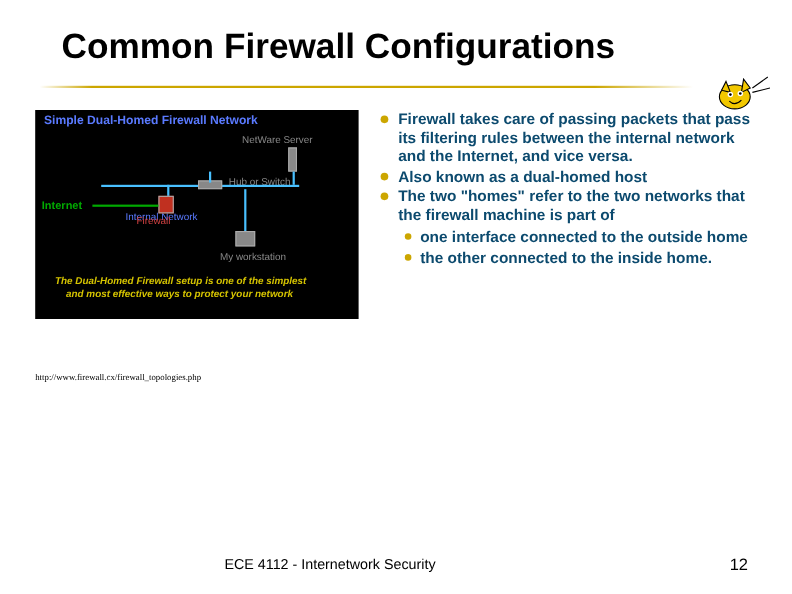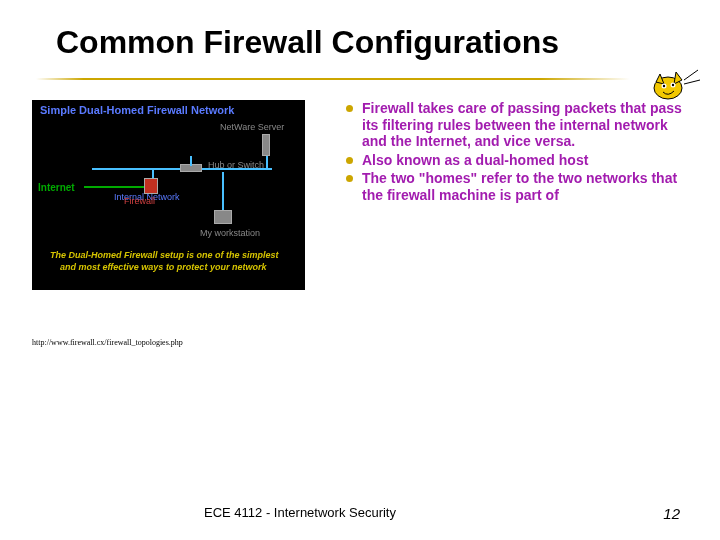--- a/index.html
+++ b/index.html
@@ -33,21 +33,21 @@
     position: absolute;
     right: 20px;
     top: 64px;
     width: 60px;
     height: 44px;
   }
   .diagram {
     position: absolute;
     left: 32px;
     top: 100px;
-    width: 273px;
+    width: 294px;
     height: 190px;
     background: #000;
     color: #fff;
     font-family: Tahoma, Arial, sans-serif;
   }
   .diagram .dtitle {
     position: absolute;
     left: 8px; top: 4px;
     font-size: 11px;
     font-weight: bold;
@@ -89,21 +89,21 @@
     list-style: none;
     padding-left: 0;
   }
   .content > ul > li {
     position: relative;
     padding-left: 16px;
     font-size: 14px;
     font-weight: bold;
     line-height: 1.18;
     margin-bottom: 2px;
-    color: #a21caf;
+    color: #0c4a6e;
   }
   .content > ul > li::before {
     content: "";
     position: absolute;
     left: 0;
     top: 5px;
     width: 7px;
     height: 7px;
     background: #cca600;
     border-radius: 50%;
@@ -139,21 +139,20 @@
     font-size: 13px;
     color: #000;
   }
   .pagenum {
     position: absolute;
     right: 40px;
     bottom: 18px;
     font-family: "Comic Sans MS", cursive, sans-serif;
     font-size: 15px;
     color: #000;
-    font-style: italic;
   }
 </style>
 </head>
 <body>
 
 <div class="title">Common Firewall Configurations</div>
 <div class="title-underline"></div>
 
 <div class="mascot">
   <svg viewBox="0 0 60 44">
@@ -195,16 +194,20 @@
 </div>
 
 <div class="citation">http://www.firewall.cx/firewall_topologies.php</div>
 
 <div class="content">
   <ul>
     <li>Firewall takes care of passing packets that pass its filtering rules between the internal network and the Internet, and vice versa.</li>
     <li>Also known as a dual-homed host</li>
     <li>The two "homes" refer to the two networks that the firewall machine is part of</li>
   </ul>
+  <ul class="sub">
+    <li>one interface connected to the outside home</li>
+    <li>the other connected to the inside home.</li>
+  </ul>
 </div>
 
 <div class="footer">ECE 4112 - Internetwork Security</div>
 <div class="pagenum">12</div>
 
 </body></html>

